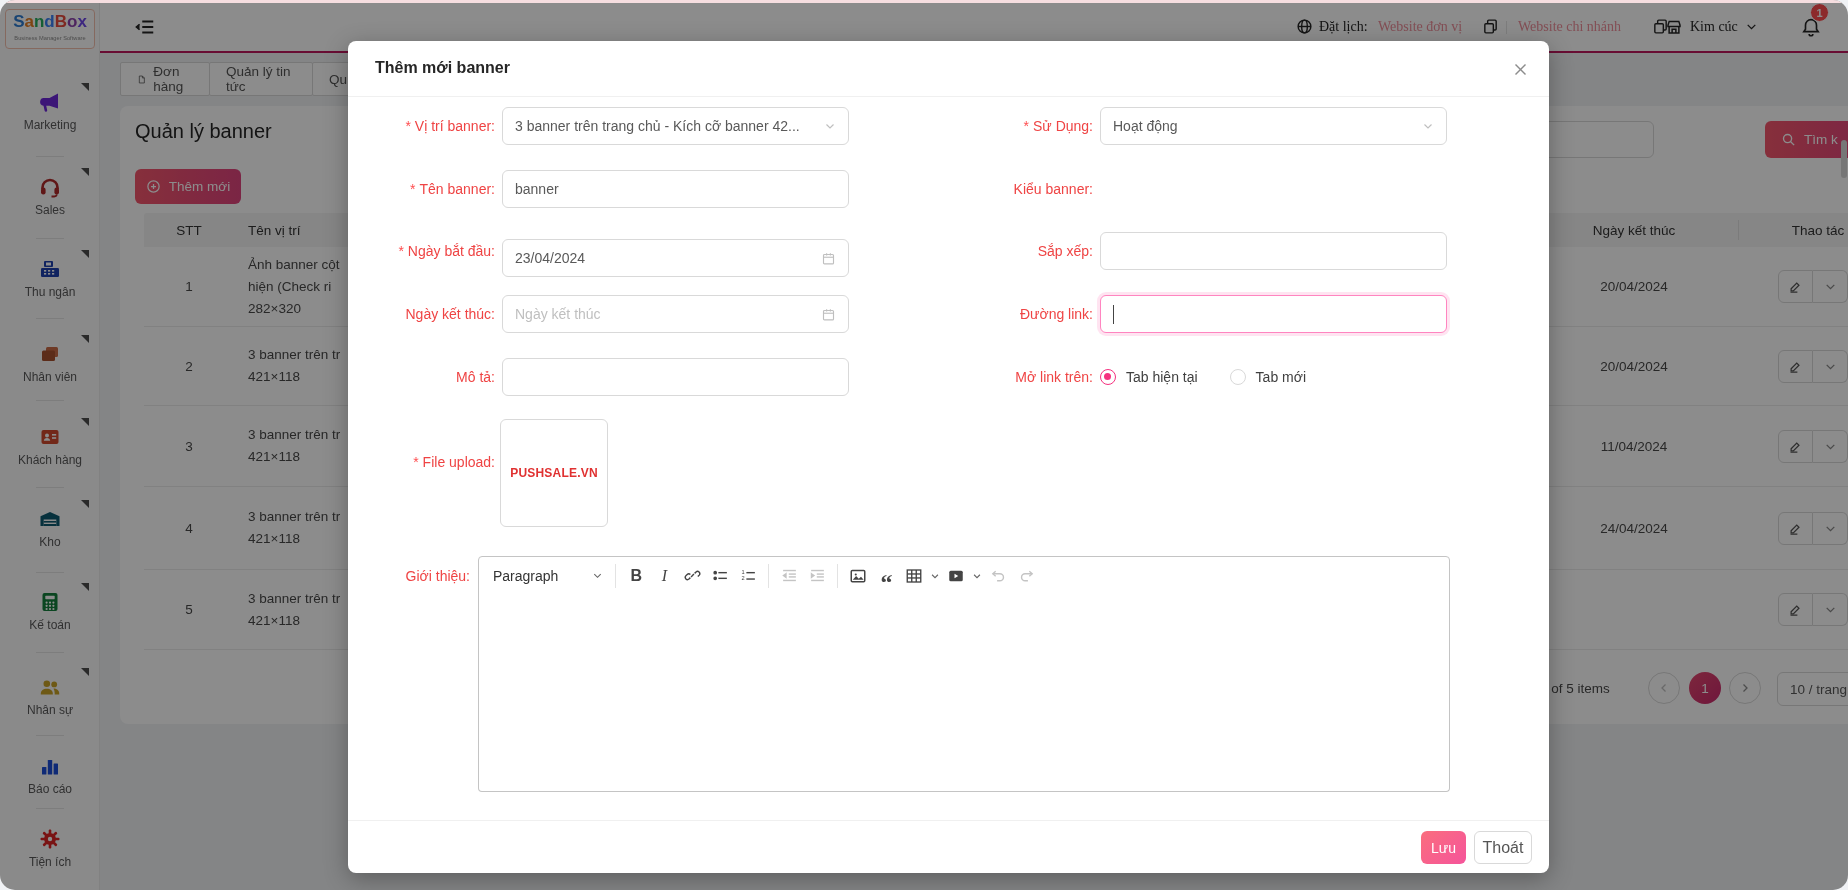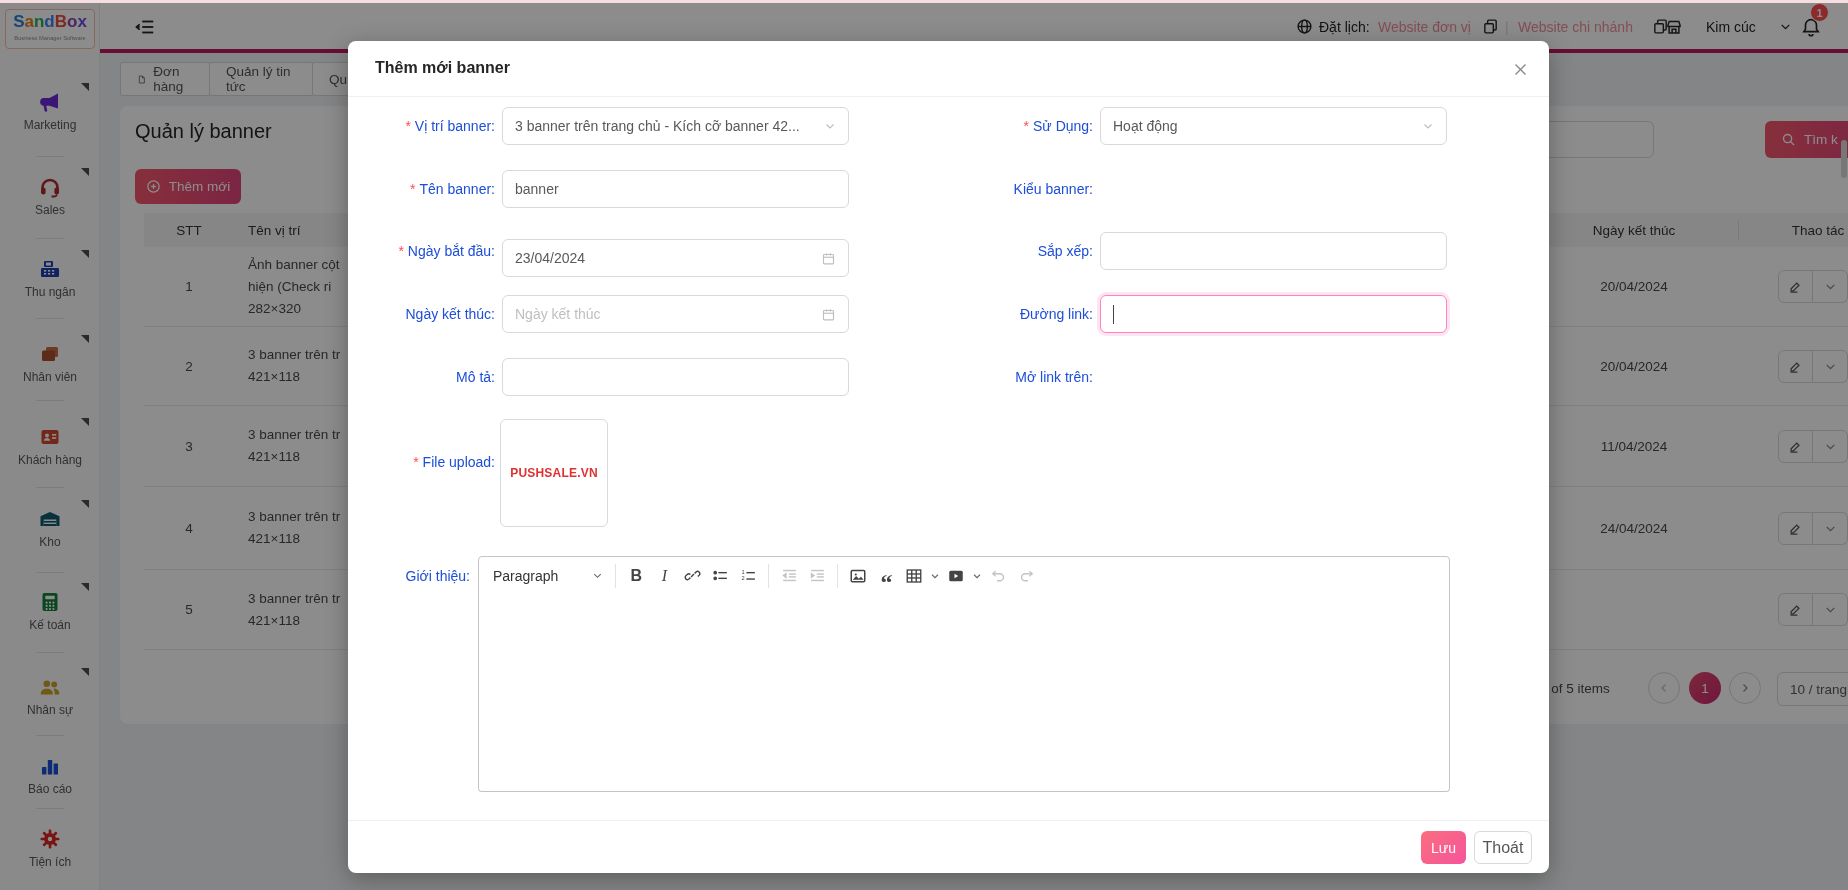--- a/index.html
+++ b/index.html
@@ -1,35 +1,35 @@
 <!DOCTYPE html>
 <html><head>
 <meta charset="utf-8">
 <style>
   * { margin:0; padding:0; box-sizing:border-box; }
   html,body { width:1848px; height:890px; overflow:hidden; }
   body { font-family:"Liberation Sans", sans-serif; background:#f0f2f5; }
-  .app { position:relative; width:1848px; height:890px; overflow:hidden; background:#f0f2f5; }
+  .app { position:relative; width:1848px; height:890px; overflow:hidden; background:#f0f2f5;border-radius:15px; }
   .abs { position:absolute; }
 
   
   .sidebar { position:absolute; left:0; top:0; width:100px; height:890px; background:#fbfbfc; border-right:1px solid #ececec; z-index:1; }
   .logo-box { position:absolute; left:5px; top:9px; width:90px; height:40px; background:#fff; border:1px solid #f3c0ae; border-radius:4px; text-align:center; }
   .logo-word { font-size:17px; font-weight:bold; letter-spacing:0; line-height:24px; }
   .logo-word .l0{color:#2e7dd1}.logo-word .l1{color:#e67e22}.logo-word .l2{color:#27ae60}
   .logo-word .l3{color:#3b82f6}.logo-word .l4{color:#e74c3c}.logo-word .l5{color:#8e44ad}.logo-word .l6{color:#7048e8}
   .logo-sub { font-size:6px; color:#8c8c8c; line-height:8px; white-space:nowrap; transform:scale(.95); }
   .side-item { position:absolute; left:0; width:100px; text-align:center; cursor:pointer; }
   .side-item svg { display:block; margin:0 auto; }
   .side-label { display:block; margin-top:4px; font-size:12px; color:#595959; }
   .corner { position:absolute; right:11px; top:-7px; width:0; height:0; border-top:8px solid #4d4d4d; border-left:8px solid transparent; }
   .side-div { position:absolute; left:36px; width:28px; border-top:1px solid #e3e3e3; }
 
   
-  .topbar { position:absolute; left:100px; top:0; width:1748px; height:53px; background:#fff; border-bottom:4px solid #be185d; z-index:1; }
+  .topbar { position:absolute; left:100px; top:0; width:1748px; height:53px; background:#fff; border-bottom:2px solid #be185d; z-index:1;font-family:Liberation Serif, serif; }
   .tb-item { position:absolute; top:0; height:53px; display:flex; align-items:center; font-size:14px; color:#262626; white-space:nowrap; }
   .tb-link { color:#ef8f9b; }
   .badge { position:absolute; left:1810px; top:3px; width:19px; height:19px; background:#ff4d4f; border:1px solid #fff; border-radius:50%; color:#fff; font-size:11px; font-weight:bold; display:flex; align-items:center; justify-content:center; z-index:2; }
 
   
   .tab { position:absolute; top:62px; height:34px; background:#fff; border:1px solid #d9d9d9; display:flex; align-items:center; gap:7px; padding:16px 16px; font-size:13.5px; color:#555; border-radius:2px; }
   .card { position:absolute; left:120px; top:106px; width:1760px; height:618px; background:#fff; border-radius:8px; }
   .pg-title { position:absolute; left:135px; top:120px; font-size:20px; font-weight:500; color:#262626; }
   .btn-pink { background:linear-gradient(90deg,#f5576c,#e0447e); color:#fff; border:none; border-radius:6px; display:flex; align-items:center; justify-content:center; gap:8px; font-size:13.5px; cursor:pointer; }
   .thead { position:absolute; left:144px; top:213px; width:1716px; height:34px; background:#f5f5f5; border-radius:3px 3px 0 0; font-size:13.5px; font-weight:500; color:#333; }
@@ -50,21 +50,21 @@
   
   .mask { position:absolute; inset:0; background:rgba(0,0,0,0.45); z-index:10; }
   .toploader { position:absolute; left:0; top:0; width:1848px; height:3px; background:#f6dee0; z-index:40; }
   .scroll-thumb { position:absolute; left:1841px; top:140px; width:6px; height:38px; background:#777; border-radius:3px; z-index:40; }
 
   
   .modal { position:absolute; left:348px; top:41px; width:1201px; height:832px; background:#fff; border-radius:8px; box-shadow:0 6px 24px rgba(0,0,0,.3); z-index:20; }
   .m-title { position:absolute; left:27px; top:18px; font-size:16px; font-weight:600; color:#262626; }
   .m-close { position:absolute; left:1156px; top:12px; width:32px; height:32px; display:flex; align-items:center; justify-content:center; color:#8c8c8c; cursor:pointer; }
   .m-hr { position:absolute; left:0; top:55px; width:1201px; border-top:1px solid #f0f0f0; }
-  .f-label { position:absolute; height:38px; line-height:38px; font-size:14px; color:#1d4ed8; text-align:right; white-space:nowrap; }
+  .f-label { position:absolute; height:38px; line-height:38px; font-size:14px; color:#ef4444; text-align:right; white-space:nowrap; }
   .req::before { content:"*"; color:#ff4d4f; margin-right:4px; font-size:14px; }
   .f-input { position:absolute; width:347px; height:38px; background:#fff; border:1px solid #d9d9d9; border-radius:6px; display:flex; align-items:center; padding:0 12px; font-size:14px; color:#595959; }
   .f-input .ph { color:#bfbfbf; }
   .f-input .tail { margin-left:auto; display:flex; align-items:center; color:#bfbfbf; }
   .f-input.focus { border-color:#ff85c0; box-shadow:0 0 0 3px rgba(255,133,192,.22); }
   .caret { width:1px; height:19px; background:#444; }
   .radio { width:16px; height:16px; border-radius:50%; display:inline-block; }
   .radio.on { border:1.5px solid #f5317f; position:relative; }
   .radio.on::after { content:""; position:absolute; left:3px; top:3px; width:7px; height:7px; border-radius:50%; background:#f5317f; }
   .radio.off { border:1.5px solid #d9d9d9; background:#fff; }
@@ -262,21 +262,21 @@
     <div class="tb-item" style="left:1405px; color:#d9d9d9">|</div>
     <div class="tb-item tb-link" style="left:1418px">
         <span>Website chi nhánh</span>
       </div>
     <div class="tb-item" style="left:1552px">
       <svg width="17" height="17" viewBox="0 0 24 24" fill="none" stroke="#262626" stroke-width="2">
           <rect x="8" y="3" width="12" height="14" rx="1.5"></rect>
           <rect x="4" y="8" width="12" height="13" rx="1.5" fill="#fff"></rect>
         </svg>
     </div>
-    <div class="tb-item" style="left:1565px; gap:23px">
+    <div class="tb-item" style="left:1565px; gap:7px">
       <svg width="18" height="18" viewBox="0 0 24 24" fill="none" stroke="#262626" stroke-width="2">
           <path d="M4 9.5L5.6 4.5h12.8L20 9.5v1.8H4z"></path>
           <path d="M5.5 11.5V20h13v-8.5"></path>
           <path d="M9.5 20v-5h5v5"></path>
         </svg>
       <span>Kim cúc</span>
       <svg width="13" height="13" viewBox="0 0 24 24" fill="none" stroke="#262626" stroke-width="2.4">
           <path d="M5 9l7 7 7-7"></path>
         </svg>
     </div>
@@ -522,20 +522,26 @@
         </span>
     </div>
     <div class="f-label" style="left:500px; top:254px; width:245px"><span>Đường link:</span></div>
     <div class="f-input focus" style="left:752px; top:254px">
         <span class="caret"></span>
       </div>
 
     <div class="f-label" style="left:0; top:317px; width:147px"><span>Mô tả:</span></div>
     <div class="f-input" style="left:154px; top:317px"></div>
     <div class="f-label" style="left:500px; top:317px; width:245px"><span>Mở link trên:</span></div>
+    <div class="abs" style="left:752px; top:317px; height:38px; display:flex; align-items:center; gap:10px">
+      <span class="radio on"></span>
+      <span style="font-size:14px; color:#404040">Tab hiện tại</span>
+      <span class="radio off" style="margin-left:22px"></span>
+      <span style="font-size:14px; color:#404040">Tab mới</span>
+    </div>
 
     <div class="f-label req" style="left:0; top:402px; width:147px"><span>File upload:</span></div>
     <div class="upload-box">
       <div class="upload-in">PUSHSALE.VN</div>
     </div>
 
     <div class="f-label" style="left:0; top:516px; width:122px"><span>Giới thiệu:</span></div>
     <div class="ed-toolbar">
       <div class="para">
         <span>Paragraph</span>

